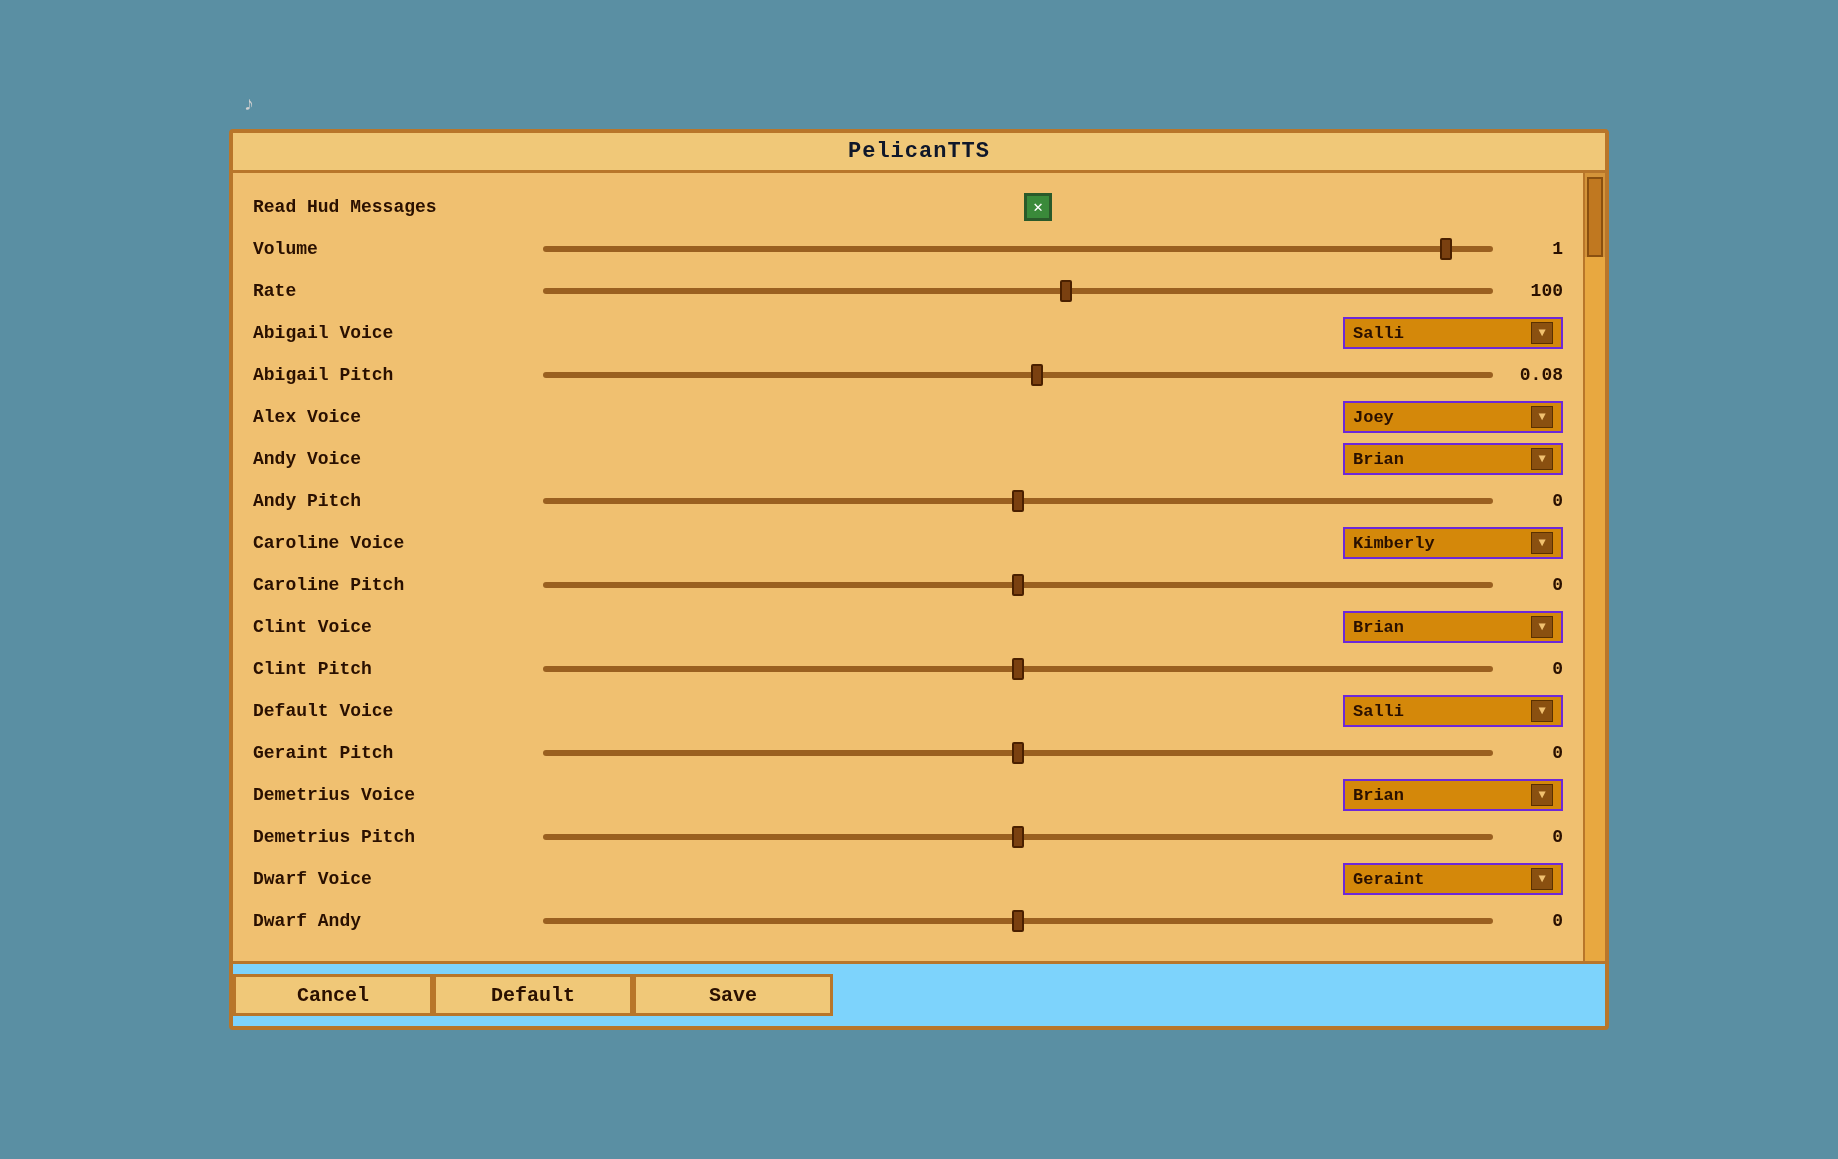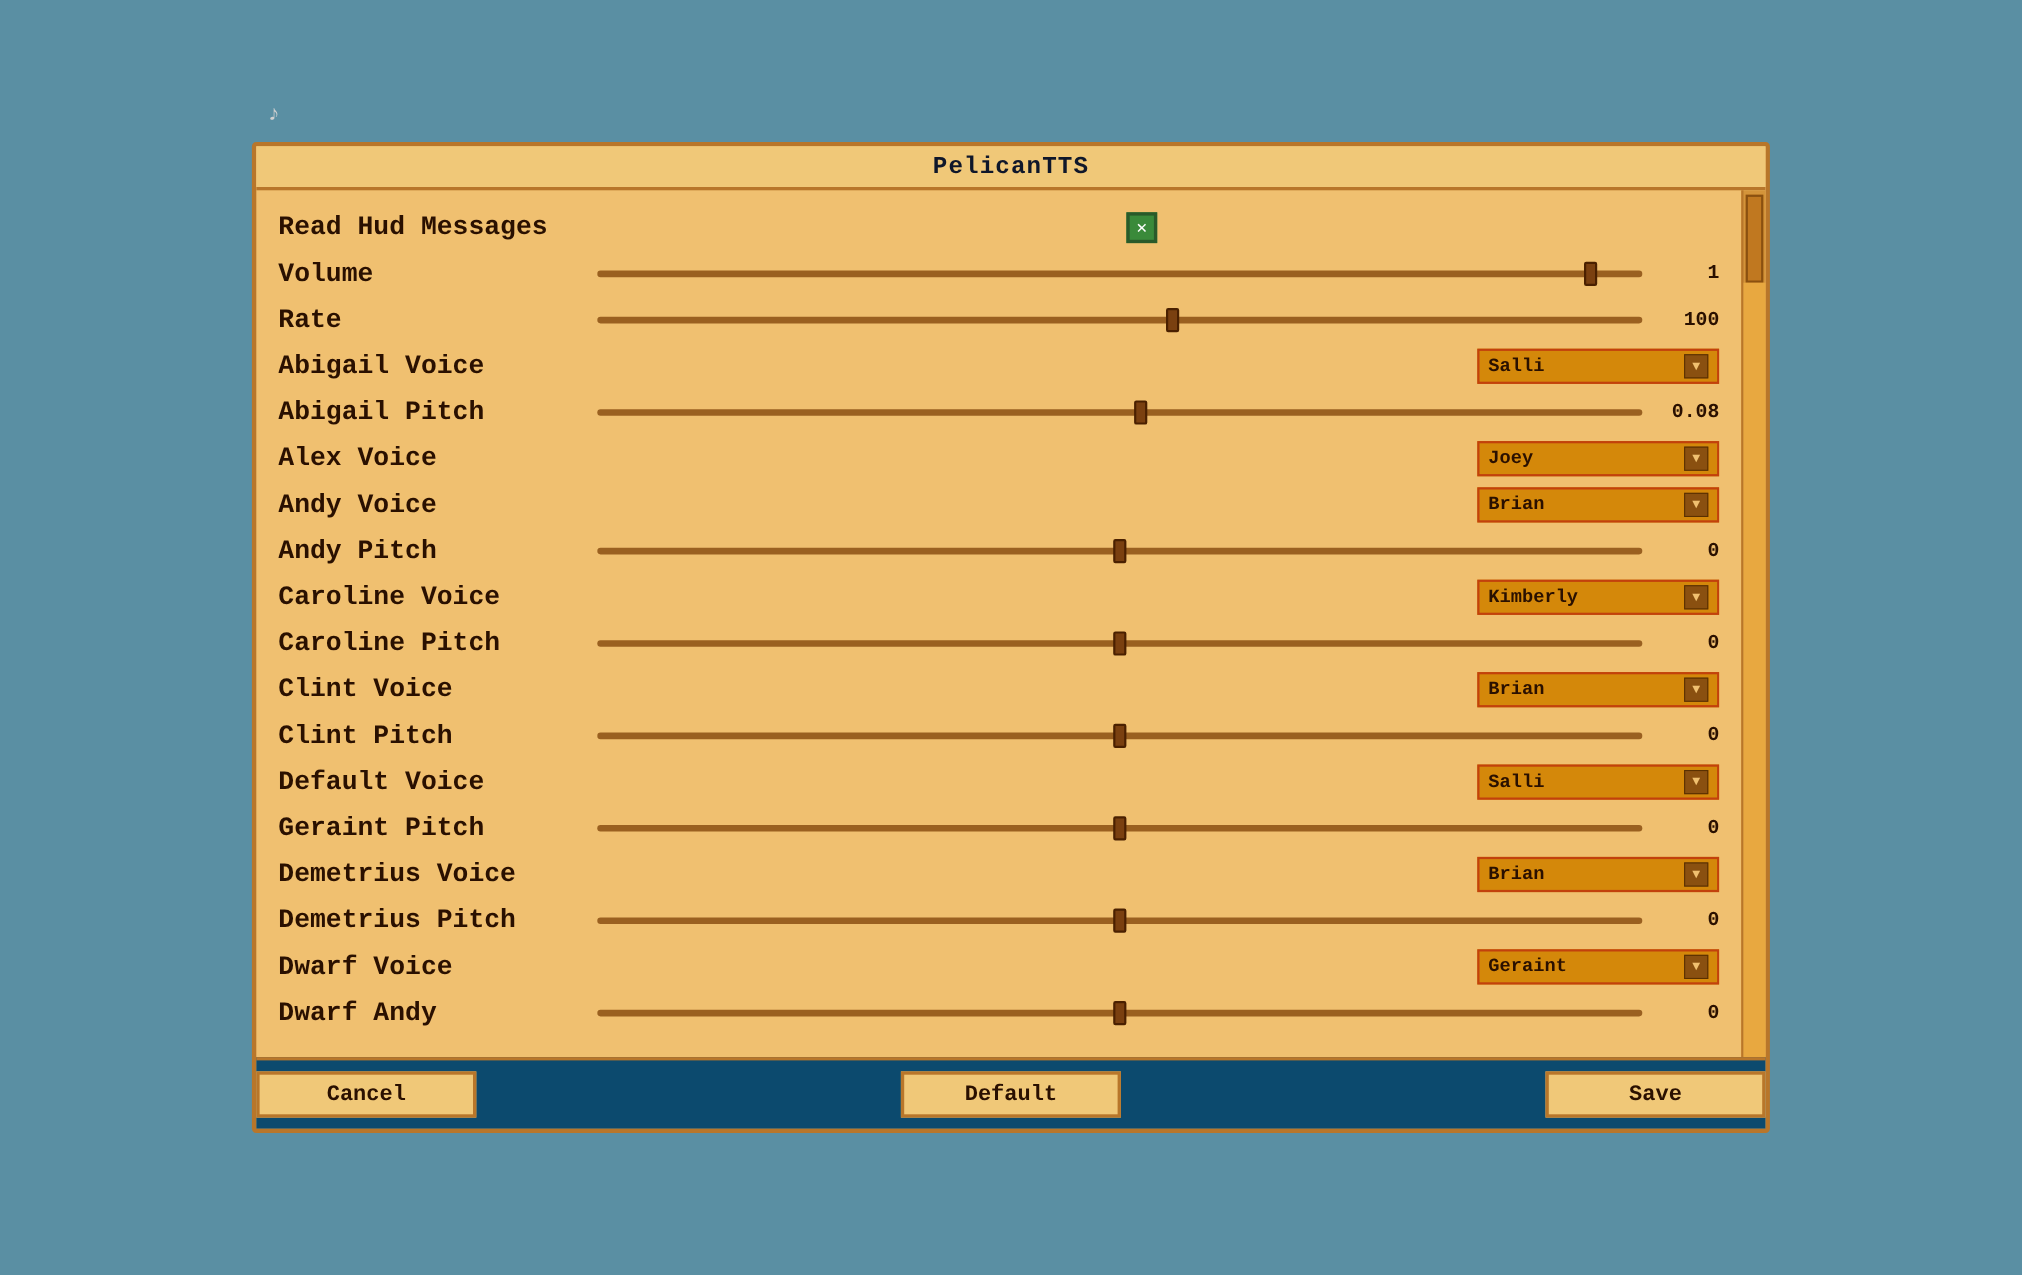--- a/index.html
+++ b/index.html
@@ -71,21 +71,21 @@
 
     .section-row {
       display: flex;
       align-items: center;
       margin-bottom: 6px;
       min-height: 36px;
     }
 
     .label {
       width: 260px;
-      font-size: 24px;
+      font-size: 18px;
       color: #2a1000;
       font-weight: bold;
       flex-shrink: 0;
     }
 
     .slider-container {
       flex: 1;
       display: flex;
       align-items: center;
       margin-left: 20px;
@@ -151,21 +151,21 @@
       display: flex;
       align-items: center;
       justify-content: flex-end;
       padding-right: 0;
     }
 
     .dropdown {
       width: 220px;
       height: 32px;
       background: #d4880a;
-      border: 2px solid #c2410c;
+      border: 2px solid #6d28d9;
       display: flex;
       align-items: center;
       justify-content: space-between;
       padding: 0 8px;
       font-size: 17px;
       font-weight: bold;
       color: #2a1000;
       cursor: pointer;
     }
 
@@ -176,25 +176,25 @@
       border: 1px solid #5a3000;
       display: flex;
       align-items: center;
       justify-content: center;
       color: #f0c070;
       font-size: 12px;
     }
 
     .footer {
       display: flex;
-      justify-content: space-between;
+      justify-content: flex-start;
       gap: 0;
       padding: 10px 0;
       border-top: 3px solid #b8762a;
-      background: #0c4a6e;
+      background: #7dd3fc;
     }
 
     .footer-btn {
       width: 200px;
       height: 42px;
       background: #f0c878;
       border: 3px solid #b8762a;
       font-size: 20px;
       font-weight: bold;
       color: #2a1000;

